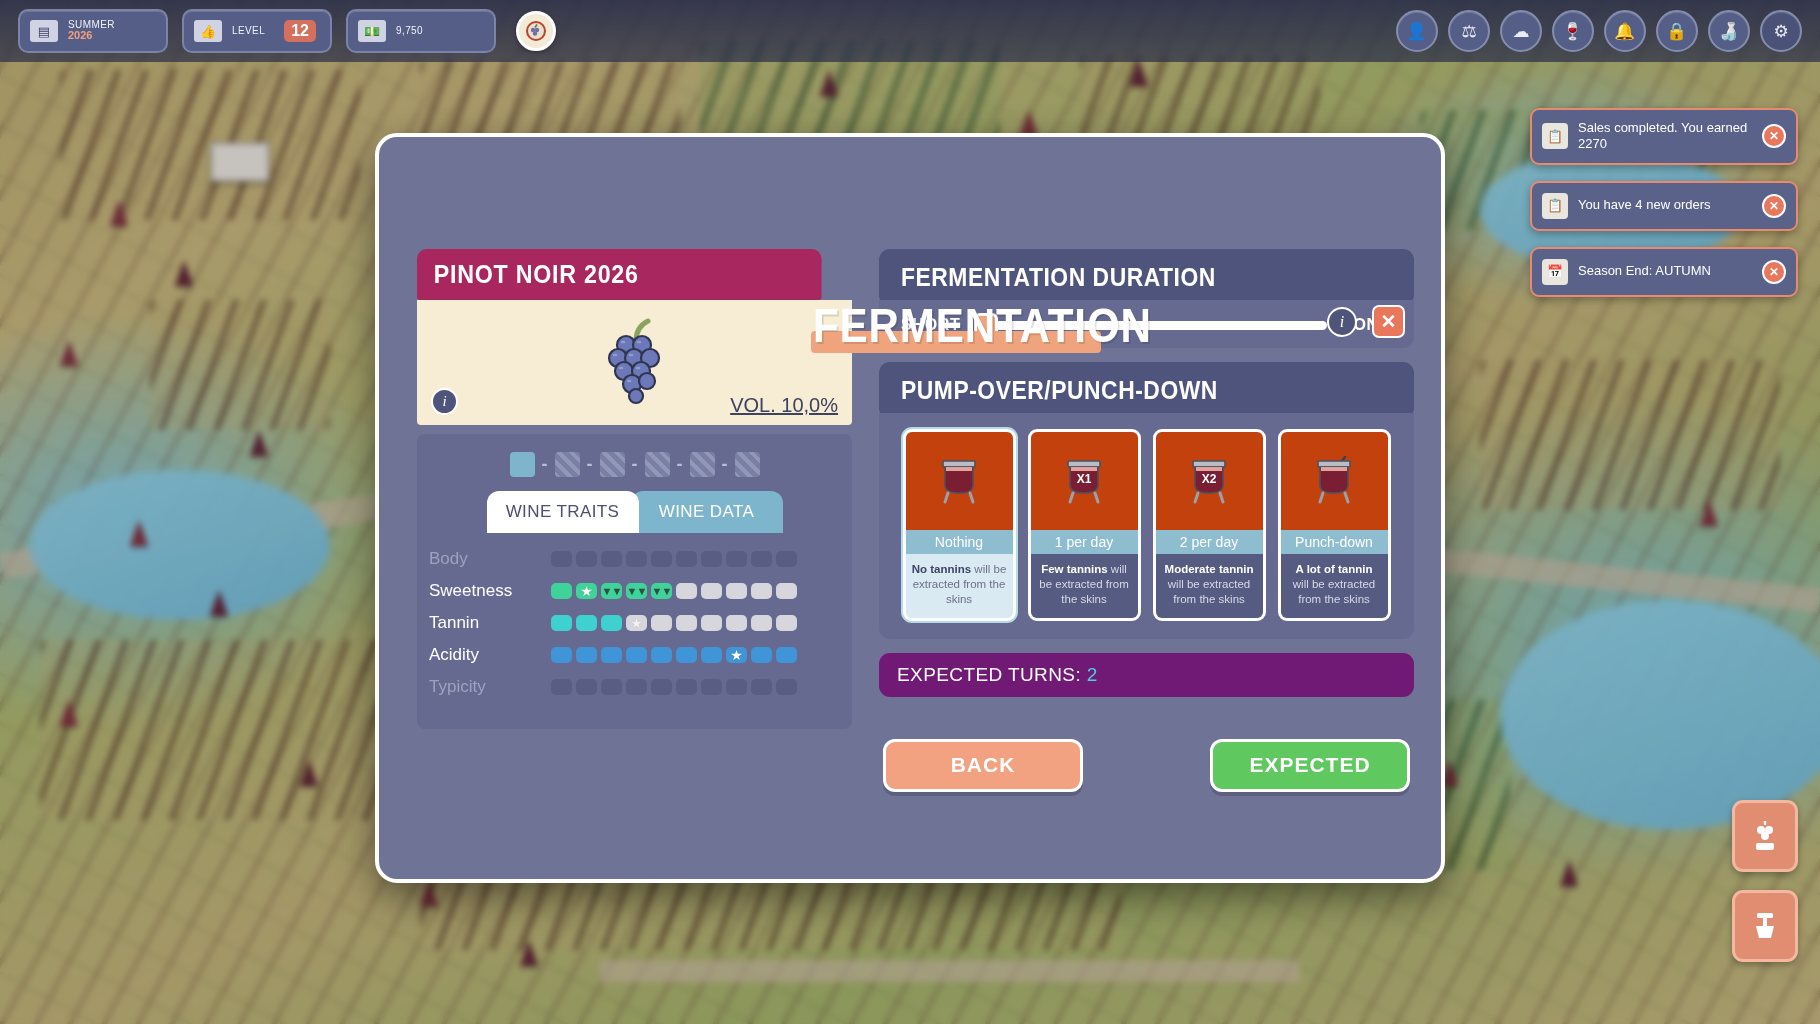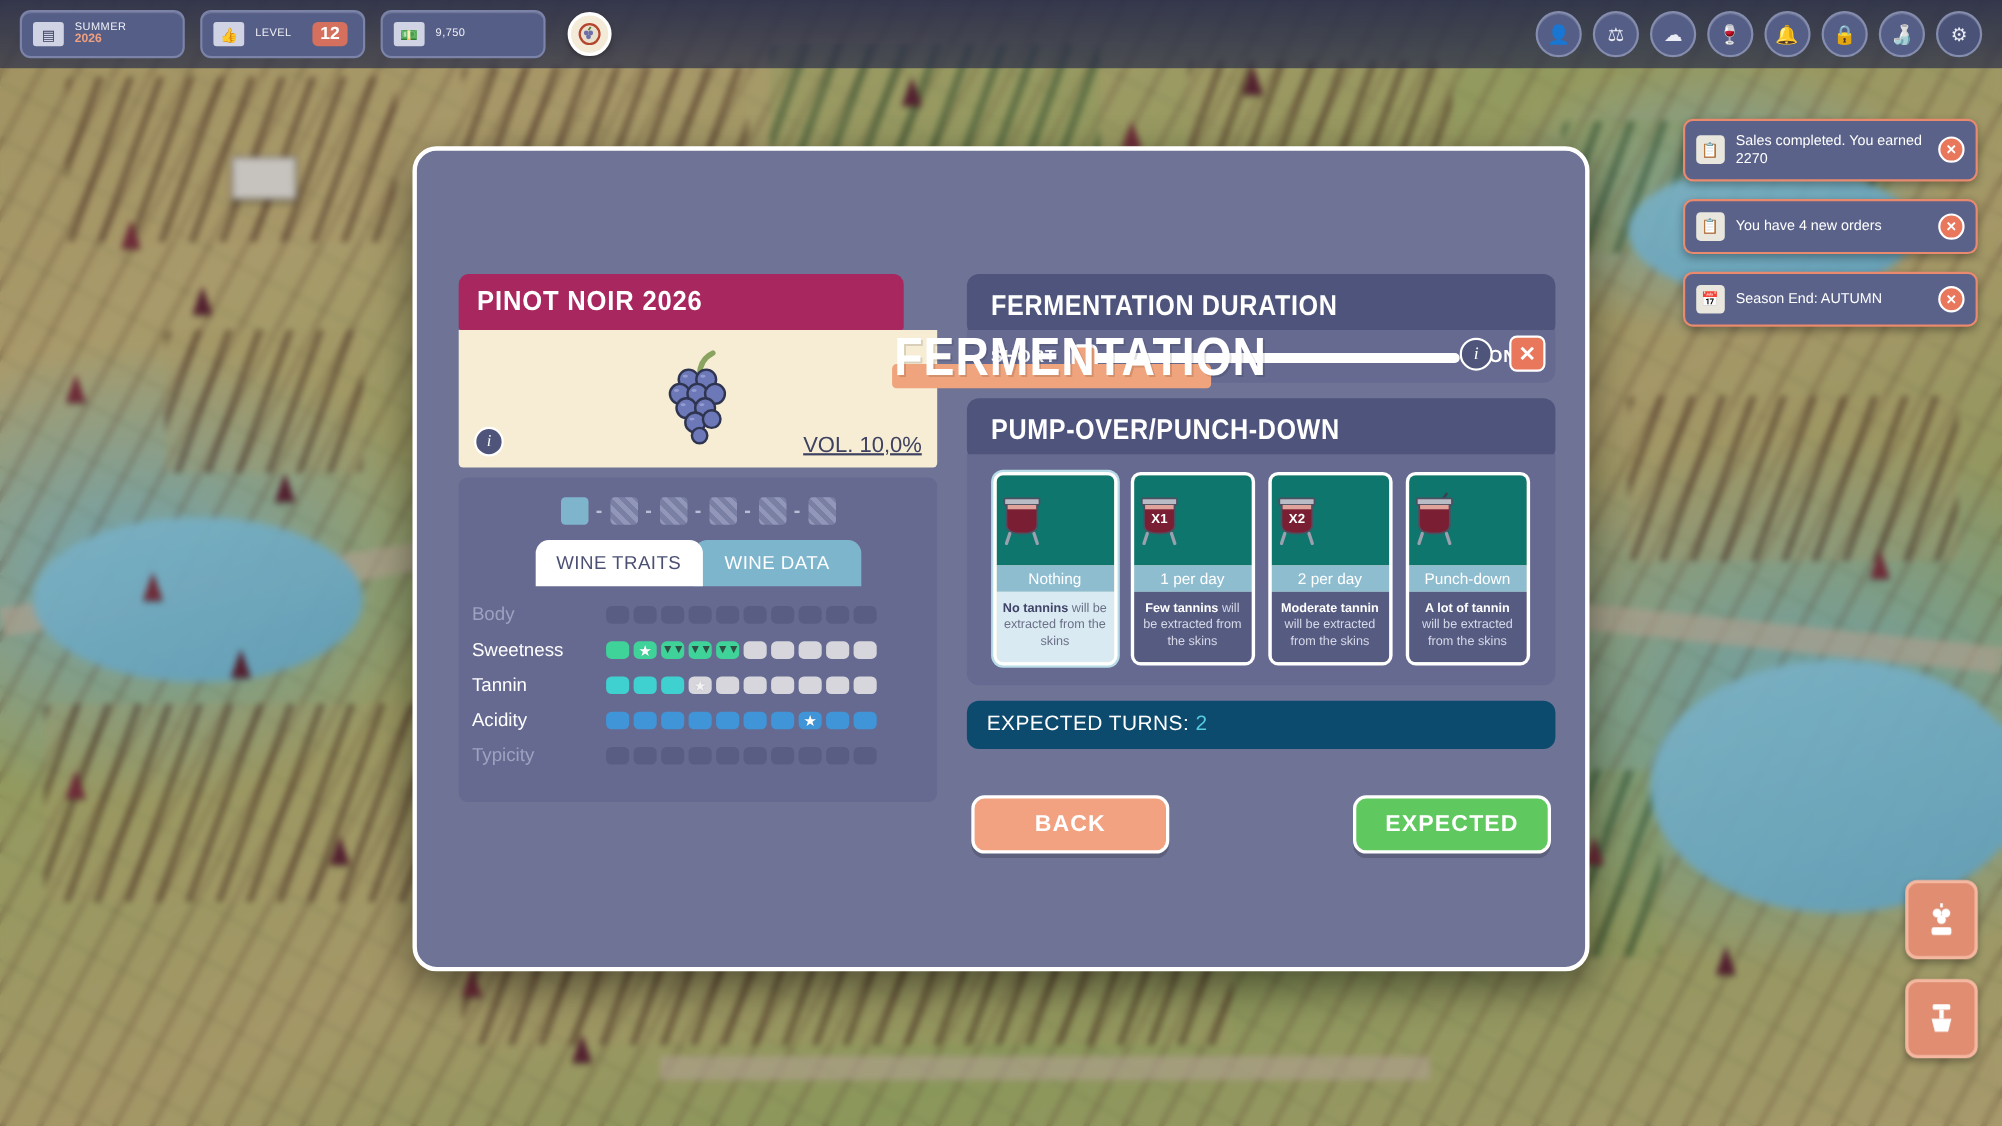--- a/index.html
+++ b/index.html
@@ -245,50 +245,50 @@
   #pump-wrap {
     background:#666a91; border-radius:0 0 11px 11px; margin-top:-6px;
     padding:16px 14px 18px 14px; display:flex; gap:12px; justify-content:center;
   }
   .pump-card {
     width:113px; background:#f6edd4; border:3px solid #fff;
     border-radius:9px; overflow:hidden; display:flex; flex-direction:column;
   }
   .pump-card.selected { box-shadow:0 0 0 2px #b8dbe8; }
   .pump-art {
-    height:82px; display:flex; align-items:center; justify-content:flex-start;
-    background:#0f766e;
+    height:98px; display:flex; align-items:center; justify-content:center;
+    background:#c2410c;
   }
   .pump-label {
     background:#8ebdd0; color:#fff; font-size:14px;
     text-align:center; padding:4px 0;
   }
   .pump-desc {
     flex:1; background:#565b81; color:#d7d9e8;
     font-size:11.5px; line-height:1.32; text-align:center;
     padding:8px 6px 10px 6px;
   }
   .pump-desc b { color:#fff; }
   .pump-card.selected .pump-desc { background:#daeaf3; color:#6b7087; }
   .pump-card.selected .pump-desc b { color:#3f4466; }
 
   
   .vat { width:46px; height:52px; display:block; }
 
   #turns-bar {
-    margin-top:14px; background:#0c4a6e; border-radius:11px;
+    margin-top:14px; background:#701a75; border-radius:11px;
     padding:11px 18px; color:#fff; font-size:19px; letter-spacing:.4px;
   }
   #turns-val { color:#56cbe0; }
 
   #btn-row {
     margin-top:42px; display:flex; justify-content:space-between; padding:0 4px;
   }
   .big-btn {
-    width:180px; height:53px; border-radius:12px; border:3px solid #fff;
+    width:200px; height:53px; border-radius:12px; border:3px solid #fff;
     display:flex; align-items:center; justify-content:center;
     color:#fff; font-size:21px; font-weight:bold; letter-spacing:1px;
     box-shadow:0 4px 0 rgba(0,0,0,.16);
   }
   #back-btn { background:#f2a280; }
   #confirm-btn { background:#5fc85f; }
 </style>
 </head>
 <body>
 

